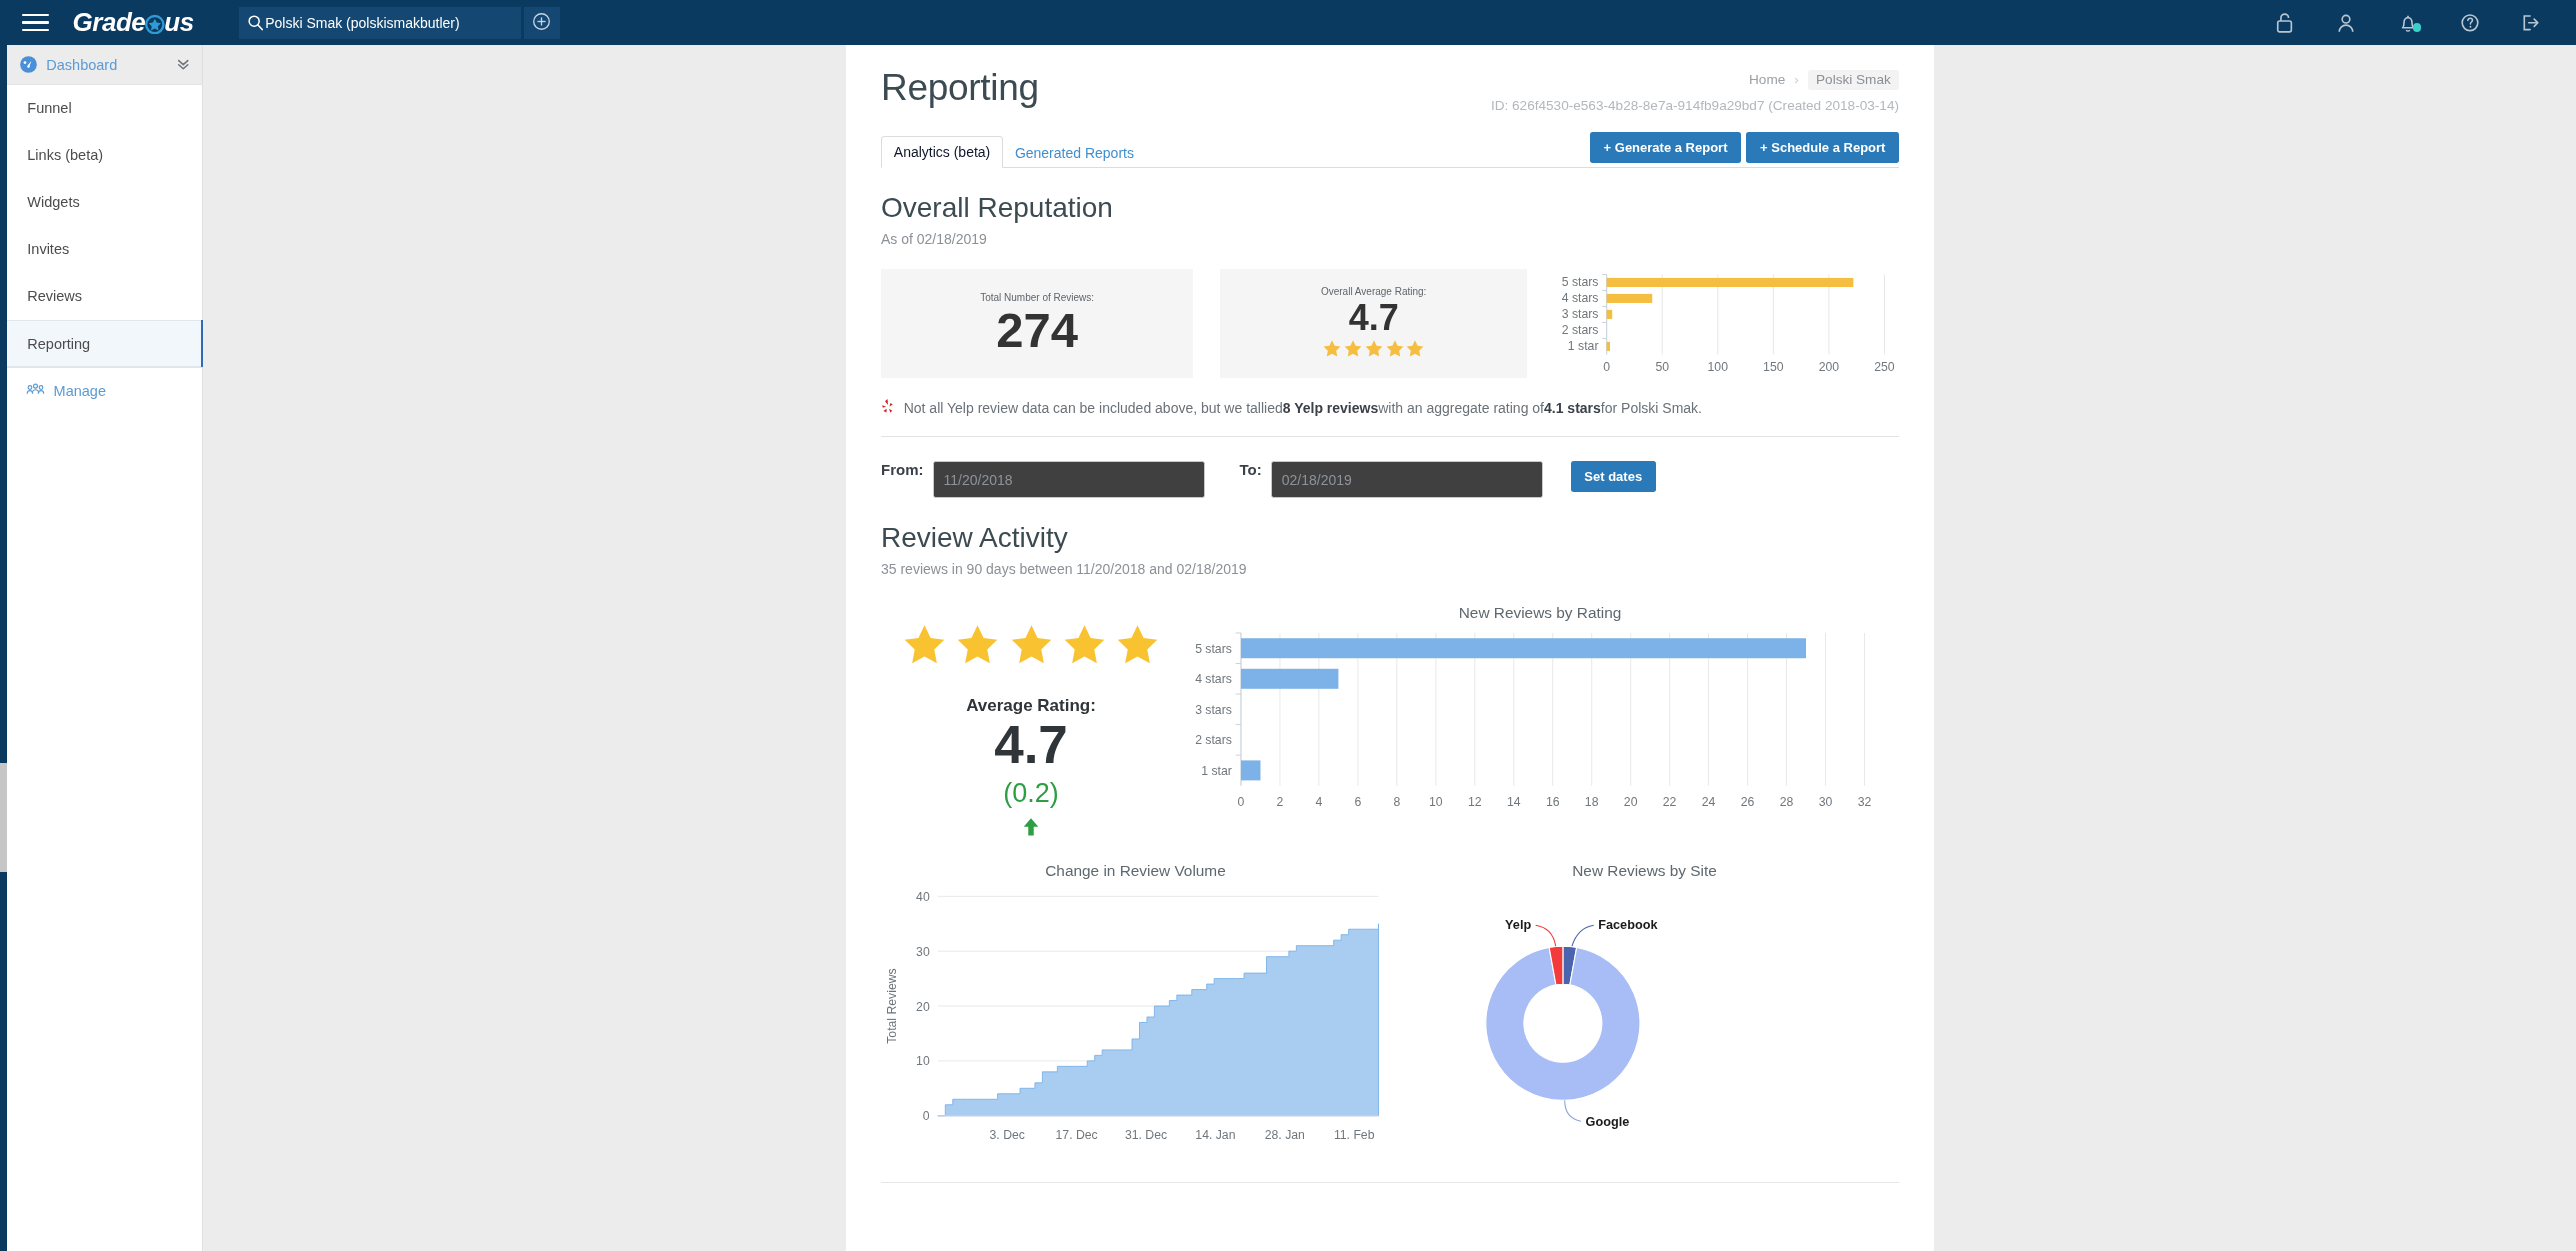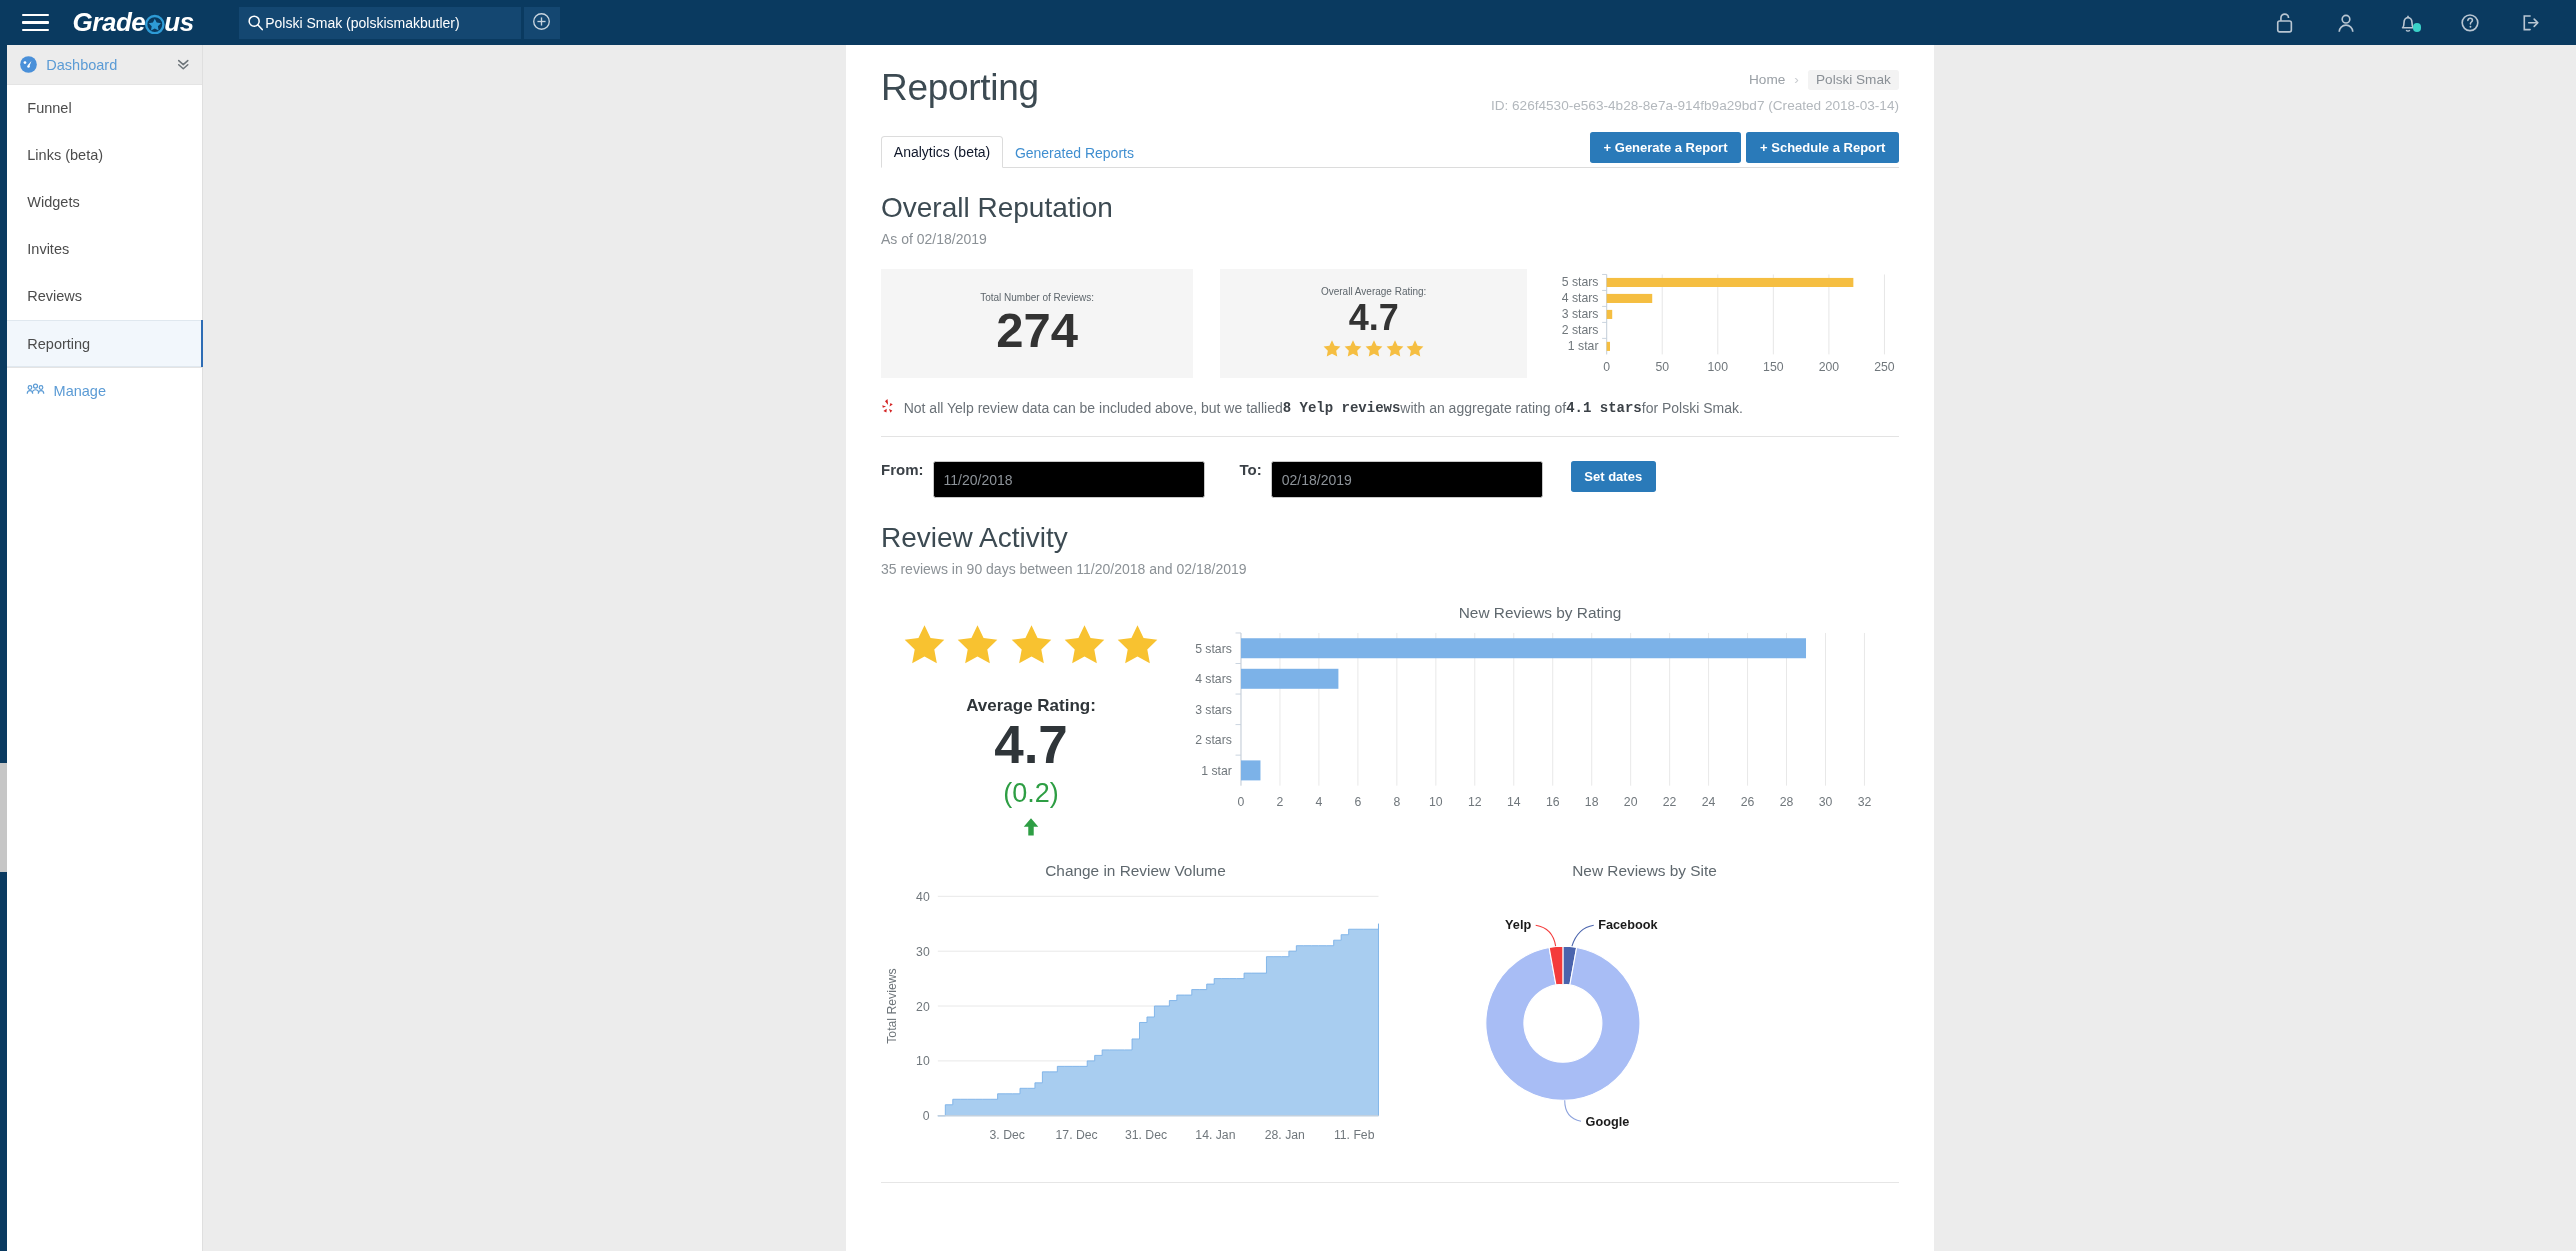--- a/index.html
+++ b/index.html
@@ -127,28 +127,28 @@
   .stat-big.small { font-size: 36px; }
   .stat-stars { margin-top: 1.8px; display: flex; gap: 0.9px; }
 
   
   #minichart { position: relative; width: 345px; height: 109px; margin-left: 27px; }
 
   
   #yelpnote { display: flex; align-items: center; margin-top: 20px;
     font-size: 14px; color: #6a7177; }
   #yelpnote .yicon { margin-right: 8.2px; flex: 0 0 14.5px; }
-  #yelpnote b { color: #3b4147; font-family: Liberation Mono, monospace; }
+  #yelpnote b { color: #3b4147; }
   #divider1 { height: 0.9px; background: #e3e3e3; margin: 18px 35px 0 35px; }
 
   
   #daterow { display: flex; align-items: flex-start; margin-top: 24.5px; }
   .dlabel { font-size: 15px; font-weight: bold; color: #3b4147; margin-right: 9px; }
   .dinput { width: 272px; height: 37px; border: 0.9px solid #c9c9c9; border-radius: 2.7px;
-    padding: 0 10px; font-size: 14px; color: #8d9399; background: #000000;
+    padding: 0 10px; font-size: 14px; color: #8d9399; background: #404040;
     font-family: "Liberation Sans", sans-serif; }
   .dinput::placeholder { color: #8d9399; }
   #togap { width: 35px; }
   #setdates { margin-left: 28px; }
 
   
   #ra-row { display: flex; margin-top: 27px; }
   #ra-left { width: 336px; display: flex; flex-direction: column; align-items: center;
     padding-top: 18px; }
   #bigstars { display: flex; gap: 6.4px; }

